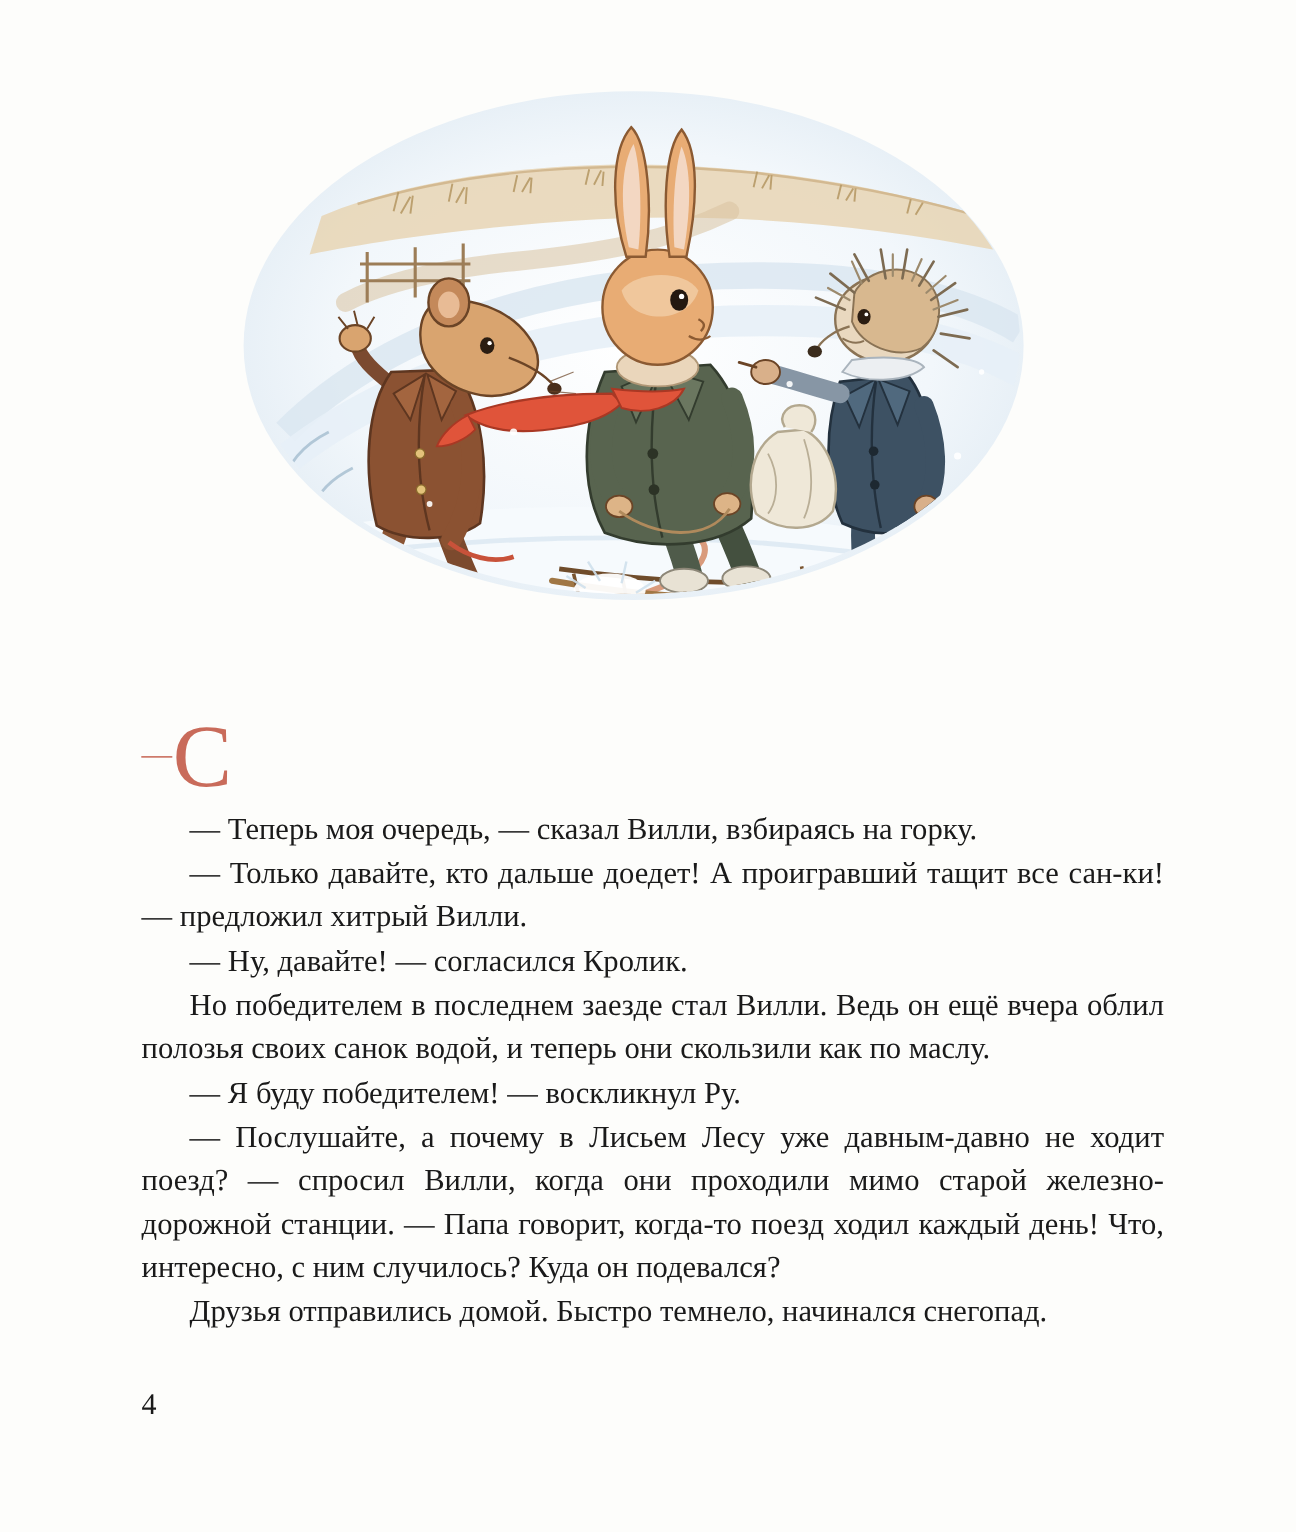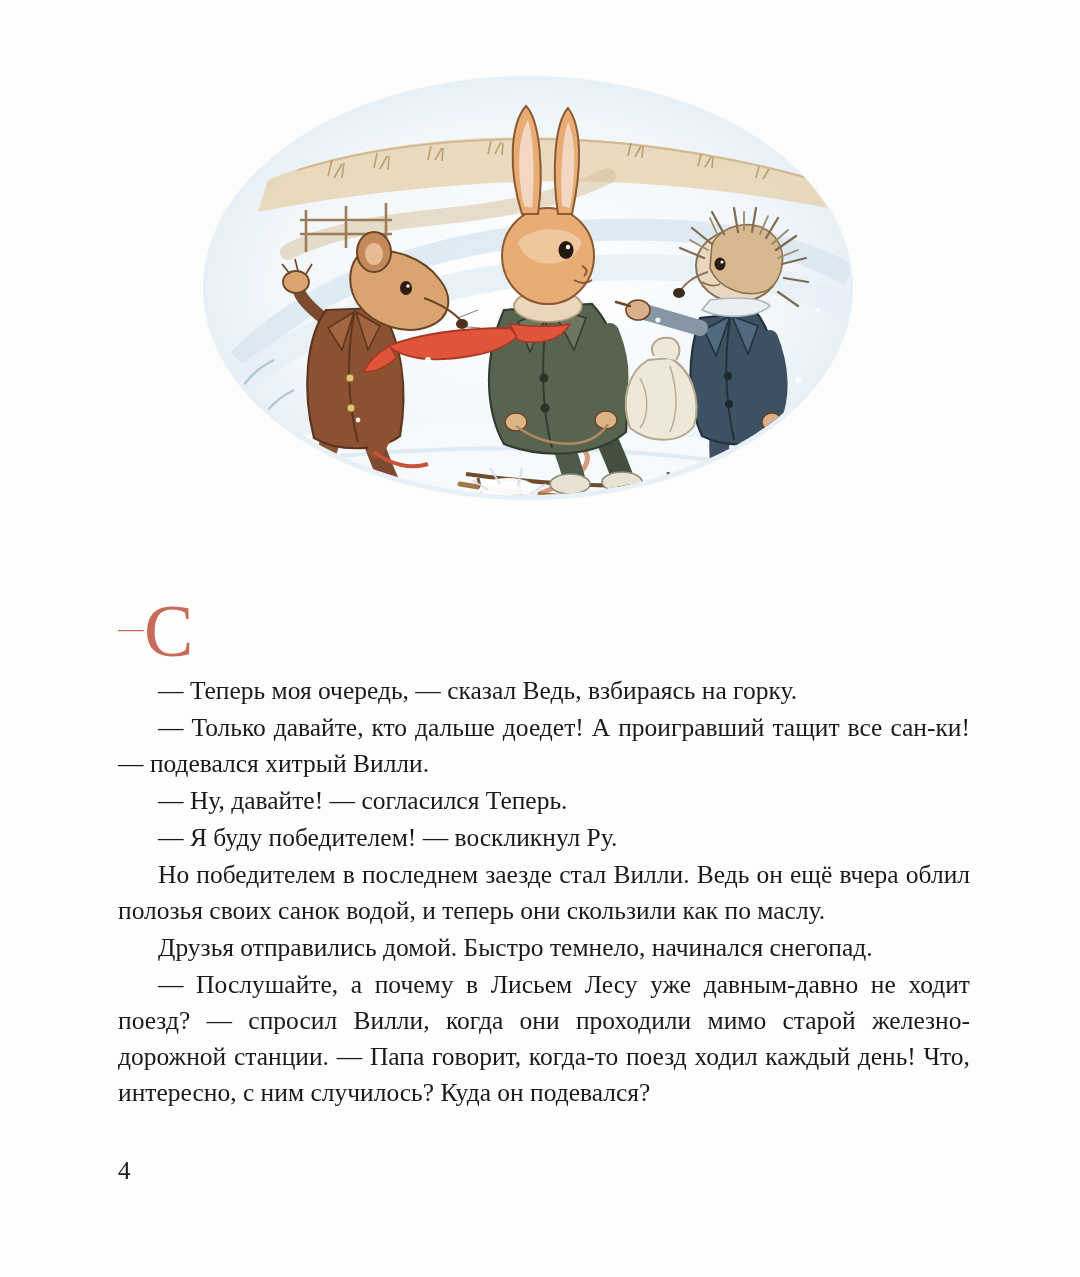--- a/index.html
+++ b/index.html
@@ -298,25 +298,25 @@
     </svg>
   </div>
 
   <div class="textblock">
 
     <p class="para first">
       <span class="dropcap-dash">—</span>
       <span class="dropcap">С</span>
     </p>
 
-    <p class="para indent">— Теперь моя очередь, — сказал Ведь, взбираясь на горку.</p>
-    <p class="para indent">— Только давайте, кто дальше доедет! А проигравший тащит все сан-ки! — подевался хитрый Вилли.</p>
-    <p class="para indent">— Ну, давайте! — согласился Теперь.</p>
+    <p class="para indent">— Теперь моя очередь, — сказал Вилли, взбираясь на горку.</p>
+    <p class="para indent">— Только давайте, кто дальше доедет! А проигравший тащит все сан-ки! — предложил хитрый Вилли.</p>
+    <p class="para indent">— Ну, давайте! — согласился Кролик.</p>
+    <p class="para indent">Но победителем в последнем заезде стал Вилли. Ведь он ещё вчера облил полозья своих санок водой, и теперь они скользили как по маслу.</p>
     <p class="para indent">— Я буду победителем! — воскликнул Ру.</p>
-    <p class="para indent">Но победителем в последнем заезде стал Вилли. Ведь он ещё вчера облил полозья своих санок водой, и теперь они скользили как по маслу.</p>
+    <p class="para indent">— Послушайте, а почему в Лисьем Лесу уже давным-давно не ходит поезд? — спросил Вилли, когда они проходили мимо старой железно-дорожной станции. — Папа говорит, когда-то поезд ходил каждый день! Что, интересно, с ним случилось? Куда он подевался?</p>
     <p class="para indent">Друзья отправились домой. Быстро темнело, начинался снегопад.</p>
-    <p class="para indent">— Послушайте, а почему в Лисьем Лесу уже давным-давно не ходит поезд? — спросил Вилли, когда они проходили мимо старой железно-дорожной станции. — Папа говорит, когда-то поезд ходил каждый день! Что, интересно, с ним случилось? Куда он подевался?</p>
 
   </div>
 
   <div class="folio">4</div>
 
 </div>
 
 </body></html>

